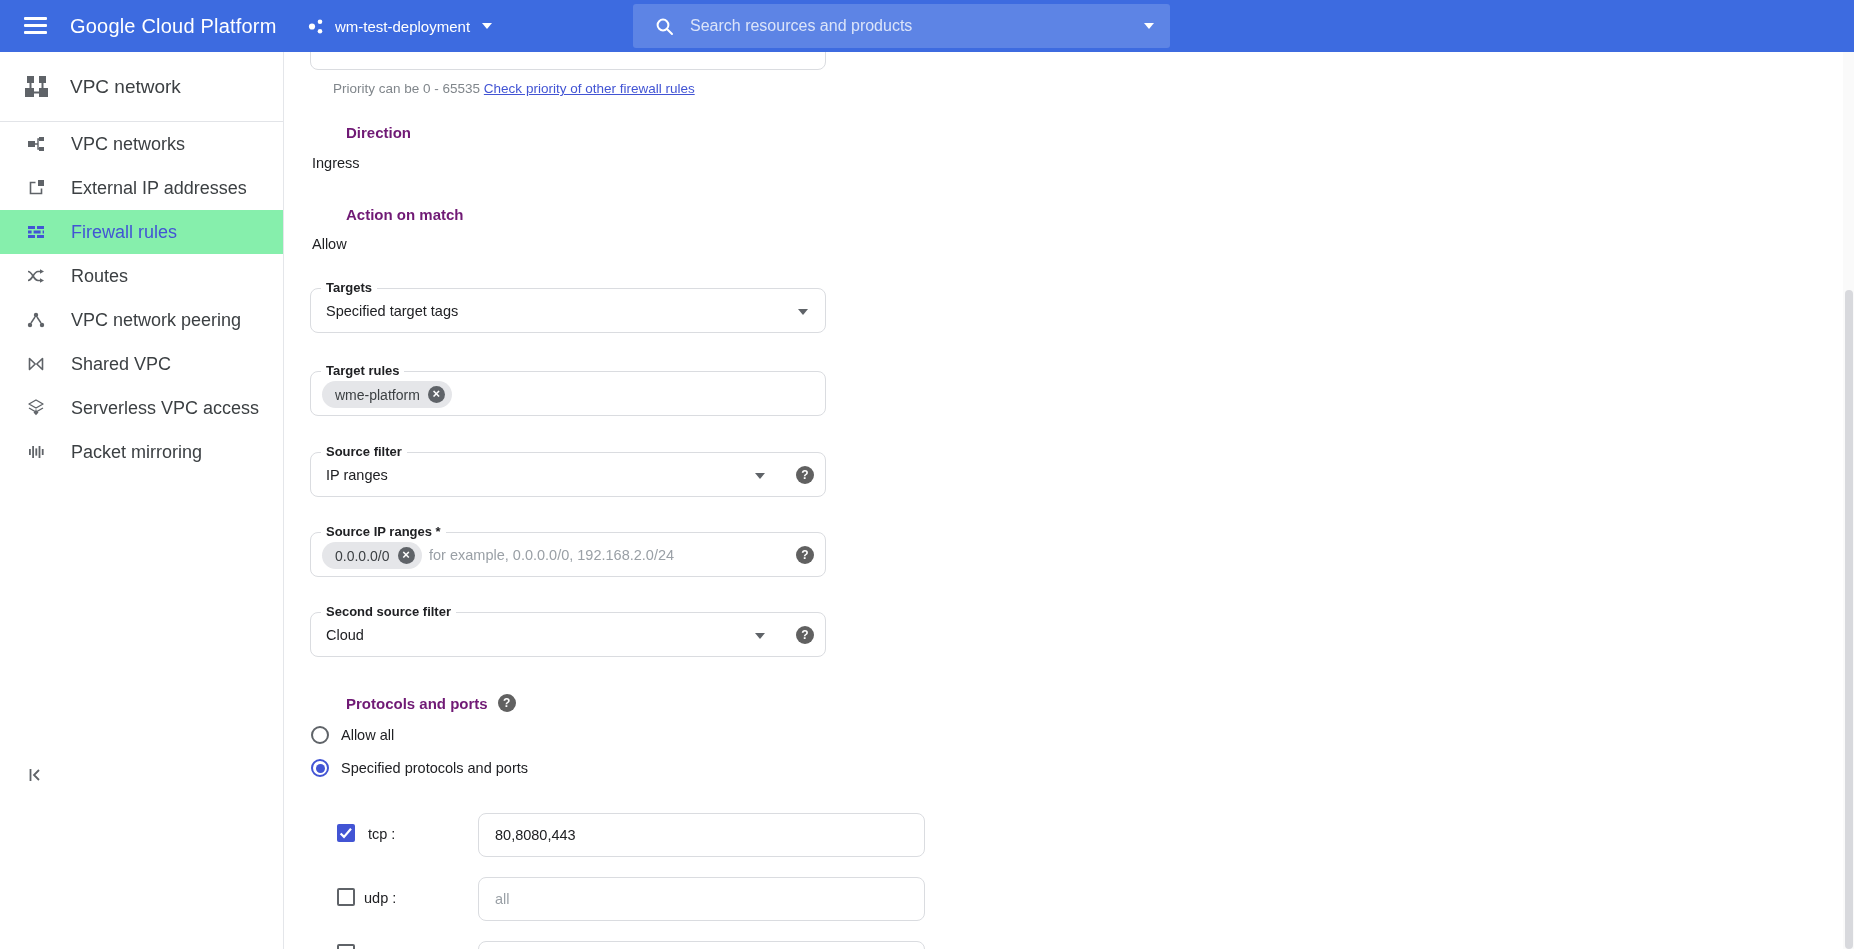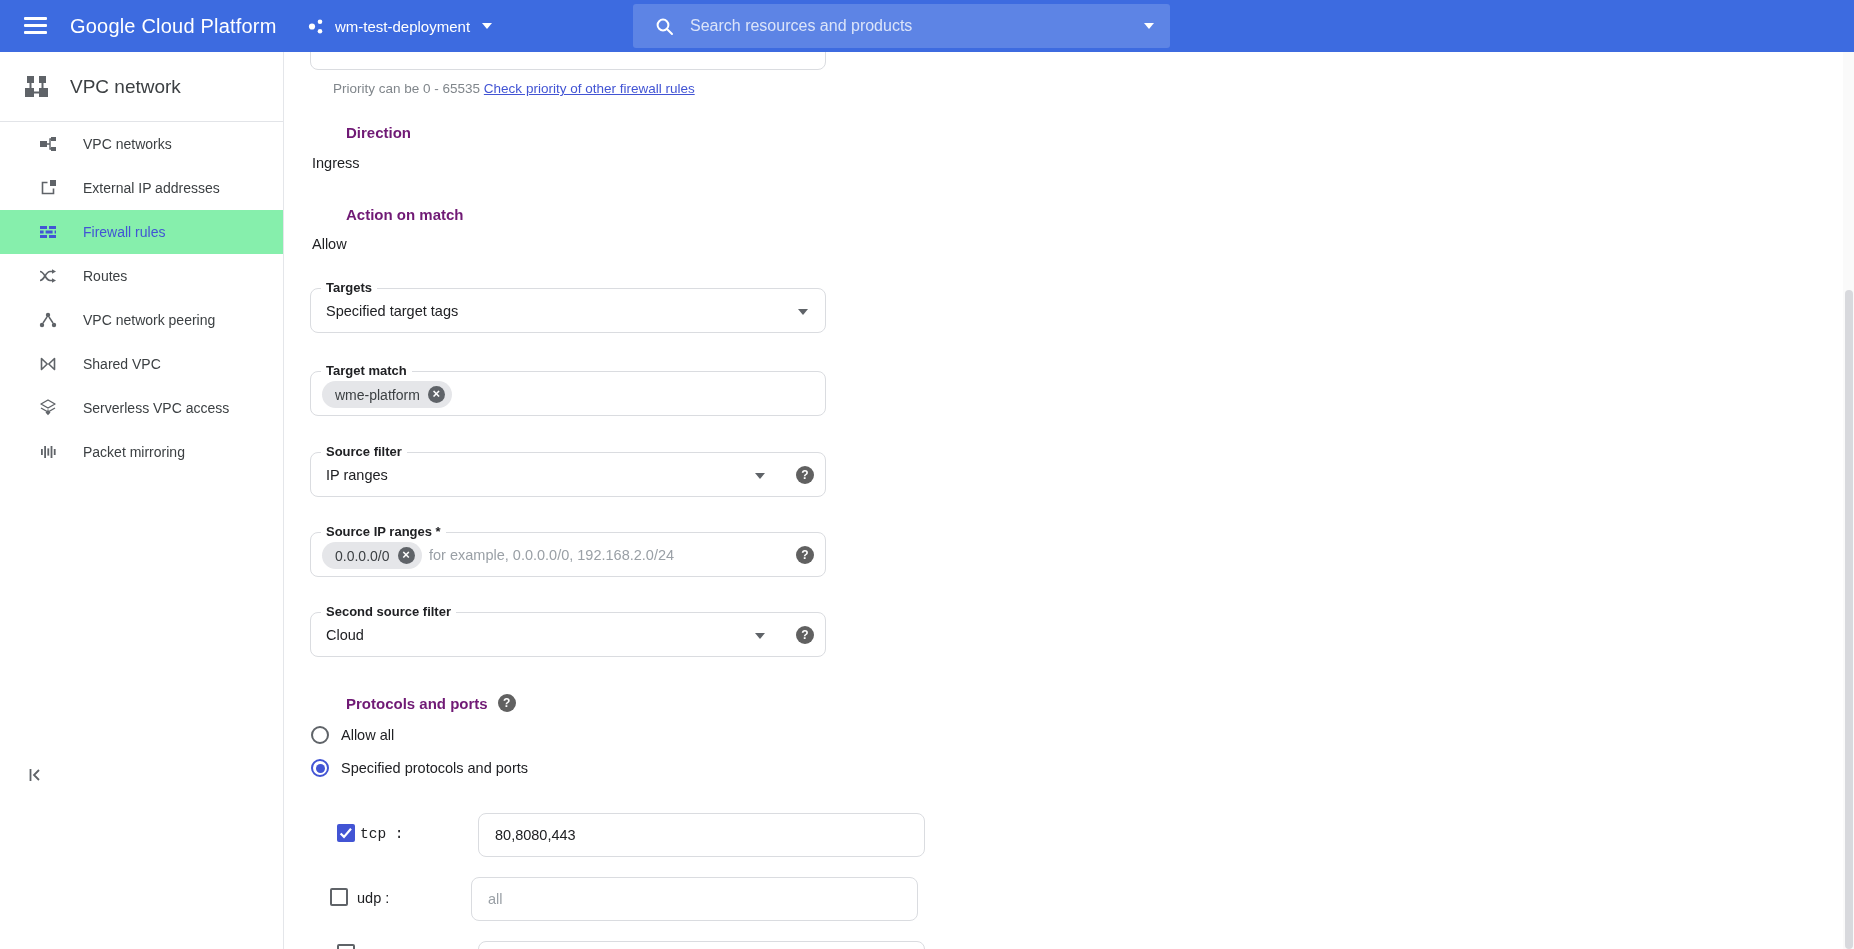--- a/index.html
+++ b/index.html
@@ -29,22 +29,22 @@
   .top-actions { position:absolute; right:0; top:0; height:52px; }
   .ticon { position:absolute; top:0; height:52px; display:flex; align-items:center; cursor:pointer;}
   .avatar { width:34px; height:34px; border-radius:50%; background:#c3ccf1; position:relative; overflow:hidden;}
 
   
   .sidebar { position:absolute; left:0; top:52px; width:284px; height:928px;
     background:#fff; border-right:1px solid #e4e6ea; z-index:30; }
   .side-head { height:70px; position:relative; border-bottom:1px solid #e2e4e8; }
   .side-head svg { position:absolute; left:23px; top:21px; }
   .side-title { position:absolute; left:70px; top:24px; font-size:19px; color:#3c4043; }
-  .nav-item { height:44px; display:flex; align-items:center; padding-left:39px;
-    color:#3c4043; font-size:14px; cursor:pointer; }
+  .nav-item { height:44px; display:flex; align-items:center; padding-left:27px;
+    color:#3c4043; font-size:18px; cursor:pointer; }
   .nav-item .nicon { width:18px; height:18px; flex:none; color:#5f6368; }
   .nav-item .nlabel { margin-left:26px; white-space:nowrap; }
   .nav-item.selected { background:#86efac; color:#4254d4; }
   .nav-item.selected .nicon { color:#4254d4; }
   .collapse-btn { position:absolute; left:26px; top:714px; width:18px; height:18px; cursor:pointer; color:#5f6368;}
 
   
   .content { position:absolute; left:284px; top:0; width:1570px; height:949px; z-index:10; }
   .abs { position:absolute; }
   .section-label { font-size:15px; font-weight:bold; color:#701a75;margin-left:34px; }
@@ -269,21 +269,21 @@
   <div class="abs section-label" style="left:28px; top:206px;">Action on match</div>
   <div class="abs section-value" style="left:28px; top:236px;">Allow</div>
 
   <div class="field" style="top:288px;">
     <span class="notch">Targets</span>
     <span class="fvalue">Specified target tags</span>
     <span class="caret-gray" style="right:17px;"></span>
   </div>
 
   <div class="field" style="top:371px;">
-    <span class="notch">Target match</span>
+    <span class="notch">Target rules</span>
     <span class="chip" style="left:11px;">
       <span>wme-platform</span>
       <span class="chip-x">×</span>
     </span>
   </div>
 
   <div class="field" style="top:452px;">
     <span class="notch">Source filter</span>
     <span class="fvalue">IP ranges</span>
     <span class="caret-gray" style="right:60px;"></span>
@@ -320,25 +320,25 @@
     <span class="radio on"></span>
     <span class="radio-label">Specified protocols and ports</span>
   </div>
 
   <div class="abs" style="left:53px; top:813px; width:820px; height:44px;">
     <div class="checkbox checked" style="left:0; top:11px;">
       <svg viewBox="0 0 18 18">
         <path d="M3.6 9.5 l3.4 3.4 7-8.2" stroke="#fff" stroke-width="2.2" fill="none"></path>
       </svg>
     </div>
-    <span class="proto-label" style="left:23px; top:13px;font-family:Liberation Mono, monospace;">tcp :</span>
+    <span class="proto-label" style="left:31px; top:13px;">tcp :</span>
     <input class="port-input" style="top: 0px;" value="80,8080,443">
   </div>
 
-  <div class="abs" style="left:46px; top:877px; width:820px; height:32px;">
+  <div class="abs" style="left:53px; top:877px; width:820px; height:32px;">
     <div class="checkbox unchecked" style="left:0; top:11px;"></div>
     <span class="proto-label" style="left:27px; top:13px;">udp :</span>
     <input class="port-input" style="top: 0px;" placeholder="all">
   </div>
 
   <div class="abs" style="left:53px; top:939px; width:820px; height:44px;">
     <div class="checkbox unchecked" style="left:0; top:5px;"></div>
     <input class="port-input" style="top: 2px;">
   </div>
 </div>

